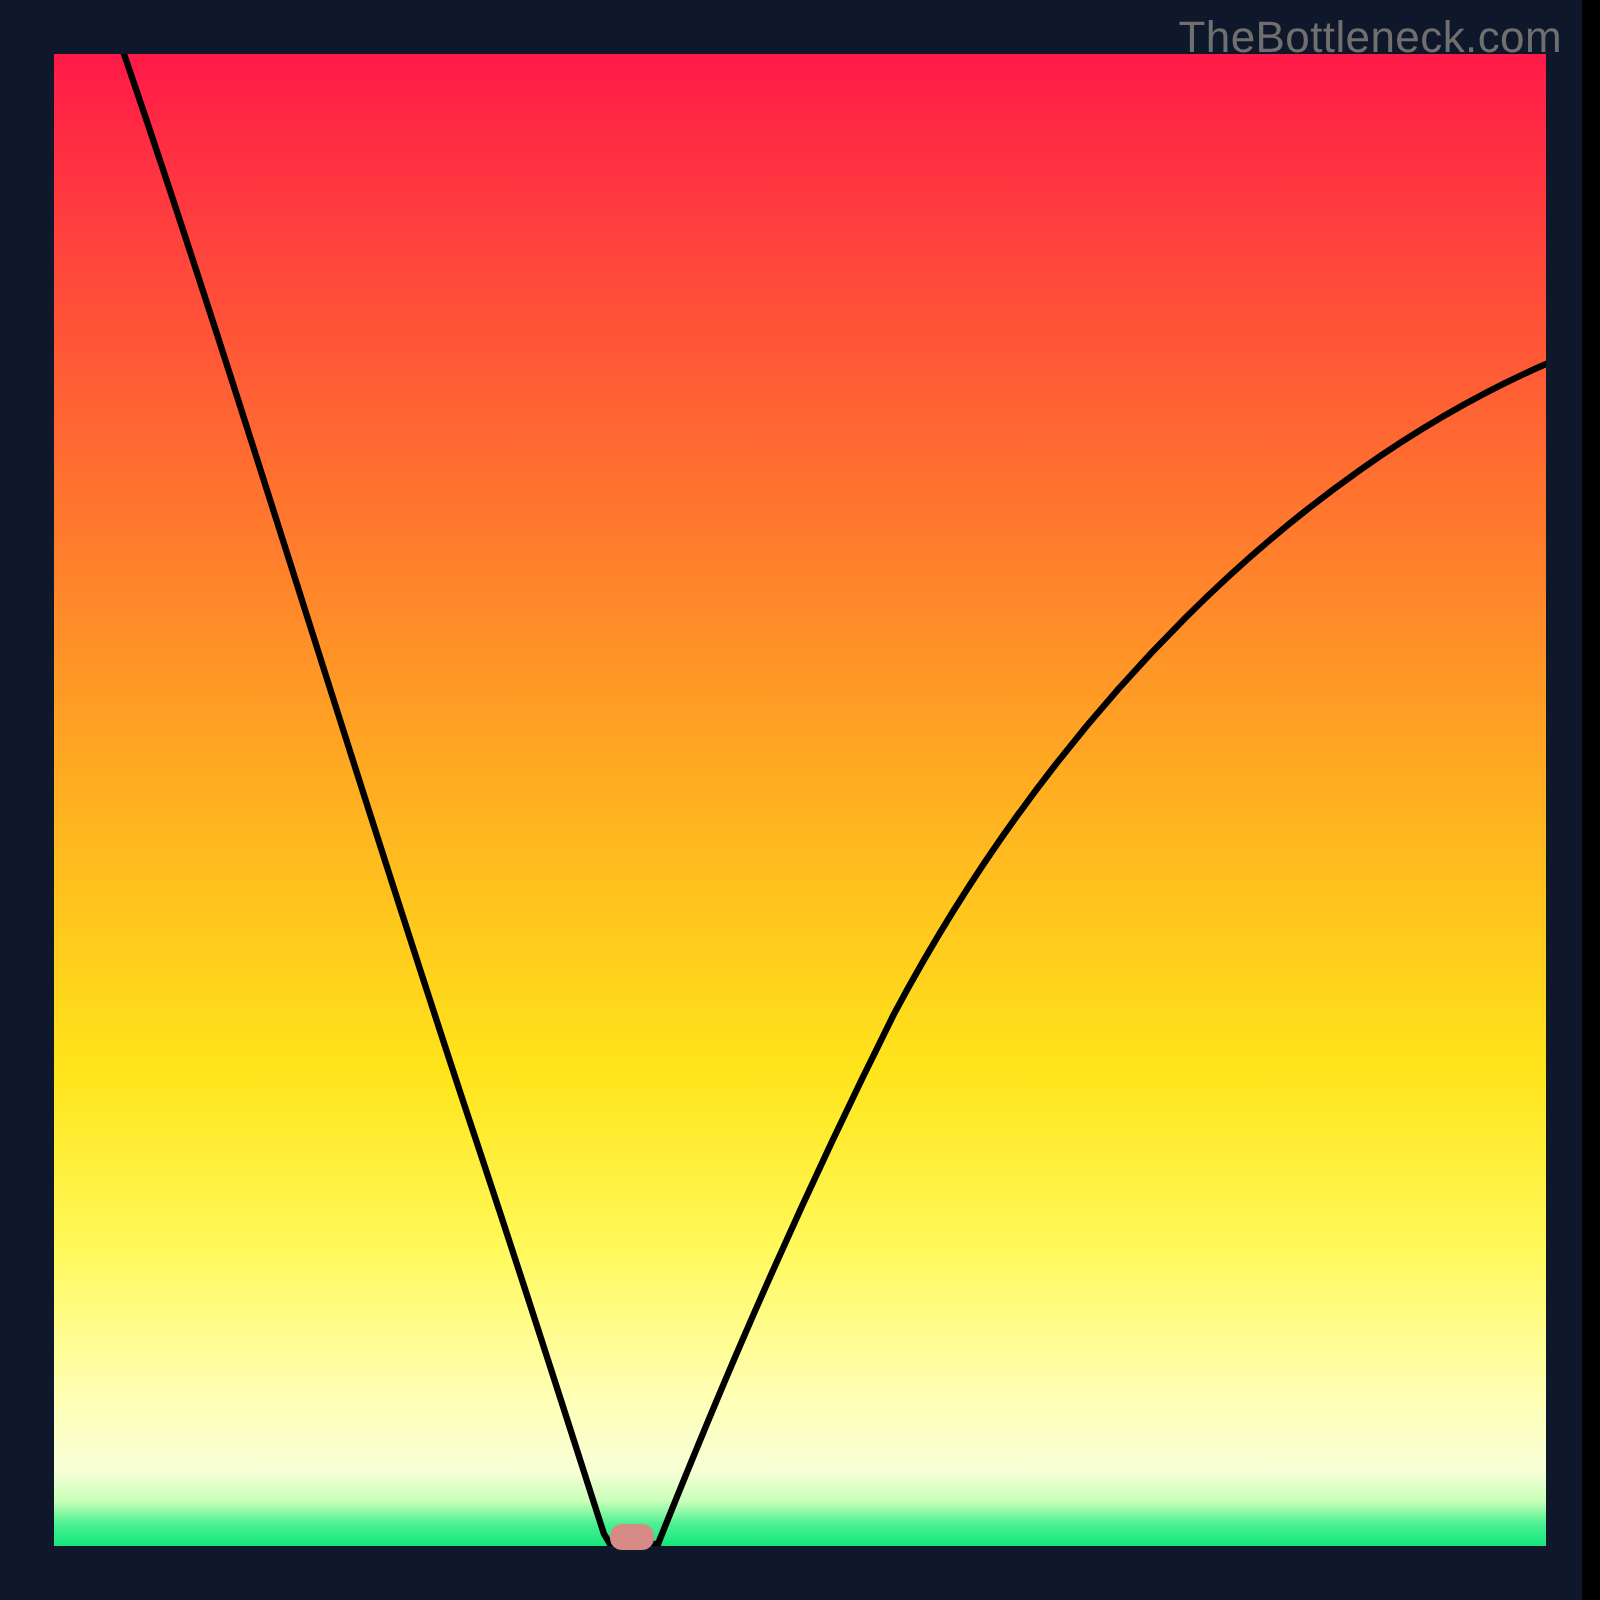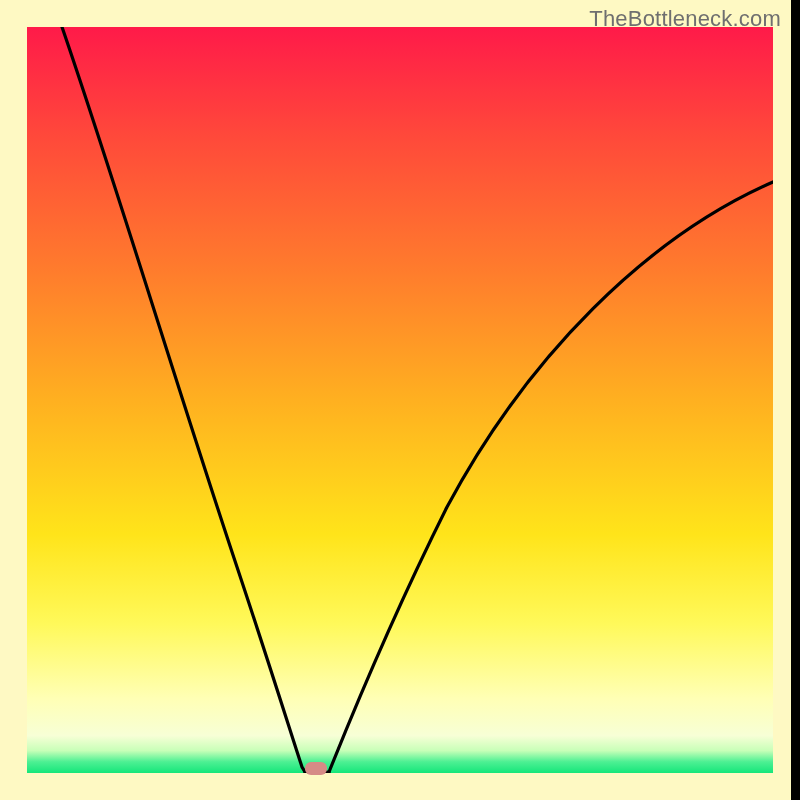--- a/index.html
+++ b/index.html
@@ -8,21 +8,21 @@
     background: #000;
     width: 800px;
     height: 800px;
     overflow: hidden;
     font-family: Arial, Helvetica, sans-serif;
   }
   .frame {
     position: relative;
     width: 791px;
     height: 800px;
-    background: #fef9c3;
+    background: #0f172a;
   }
   .plot {
     position: absolute;
     left: 27px;
     top: 27px;
     width: 746px;
     height: 746px;
     
     background: linear-gradient(
       to bottom,

